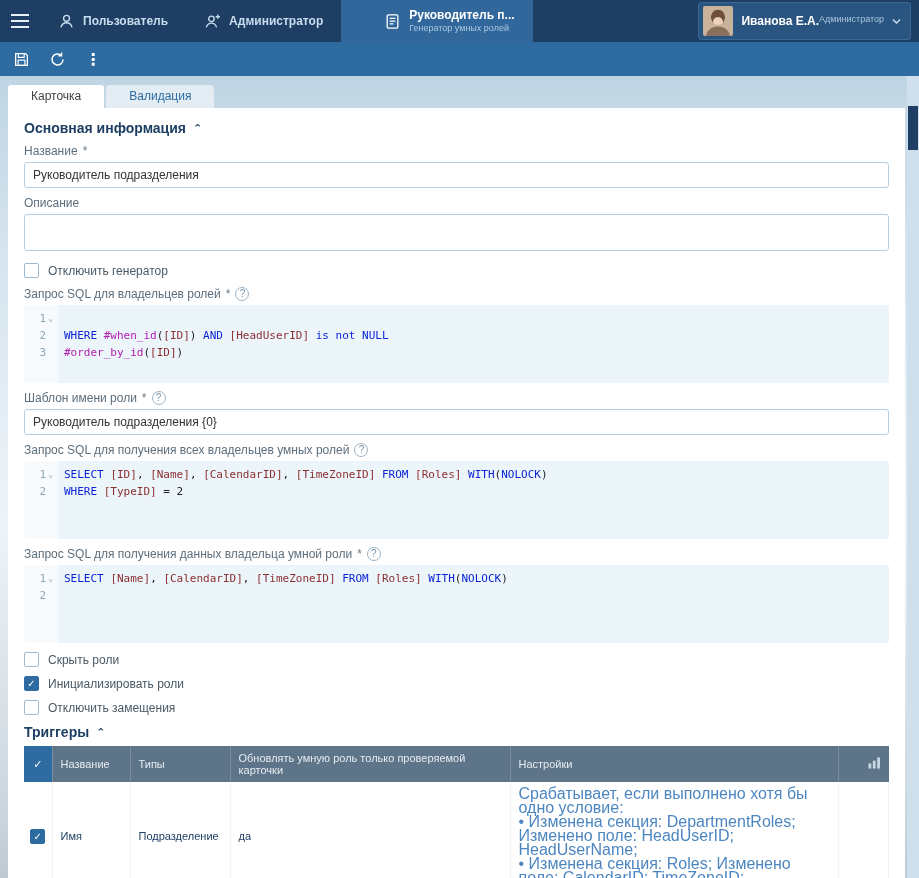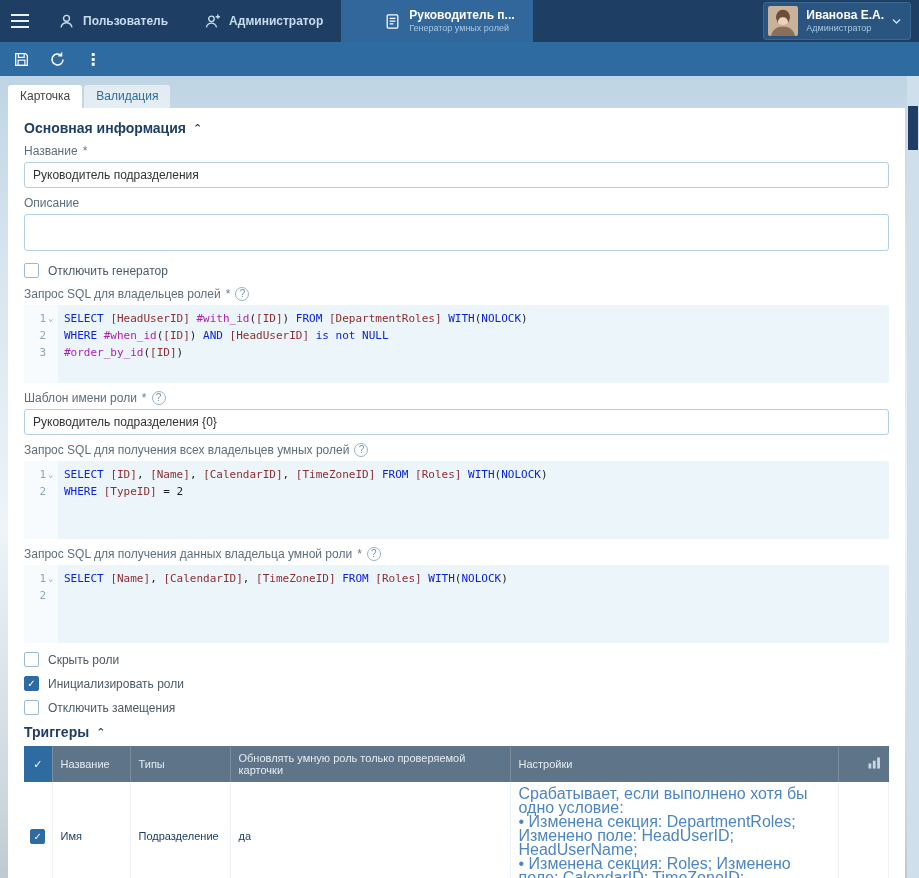--- a/index.html
+++ b/index.html
@@ -15,39 +15,39 @@
   .topbar { height: 42px; background:#1e3f63; display:flex; align-items:stretch; }
   .hamburger { width:40px; display:flex; flex-direction:column; justify-content:center; gap:4px; padding-left:11px; cursor:pointer; }
   .hamburger span { width:18px; height:2px; background:#e8f1f8; }
   .nav-tab { display:flex; align-items:center; gap:8px; padding:0 18px; color:#c7dcee; font-size:12px; font-weight:bold; cursor:pointer; }
   .nav-tab svg { width:17px; height:17px; flex:none; }
   .nav-tab.active { background:#31679b; color:#fff;padding-left:43px; }
   .tab-text { display:flex; flex-direction:column; line-height:1.25; }
   .tab-sub { font-size:9px; color:#aac8e0; font-weight:normal; }
   .user-chip { margin-left:auto; align-self:center; margin-right:8px; background:#2a5580; border:1px solid #3a6894; border-radius:3px; display:flex; align-items:center; gap:8px; padding:3px 9px 3px 4px; cursor:pointer; }
   .avatar { width:30px; height:30px; border-radius:2px; overflow:hidden; flex:none; }
-  .user-text { display:flex; flex-direction:column; line-height:1.25;justify-content:flex-end; }
+  .user-text { display:flex; flex-direction:row; line-height:1.25;justify-content:flex-end; }
   .user-name { font-size:12px; color:#fff; font-weight:bold; }
   .user-role { font-size:9px; color:#a9c6de; }
   .chev { width:9px; height:7px; color:#cfe2f2; }
 
   
   .toolbar { height:34px; background:#2d6ba1; display:flex; align-items:center; gap:6px; padding-left:6px; }
   .tool-btn { width:30px; height:28px; display:flex; align-items:center; justify-content:center; color:#fff; cursor:pointer; border-radius:2px; }
   .tool-btn svg { width:17px; height:17px; }
   .kebab { font-size:16px; font-weight:bold; font-family:"DejaVu Sans",sans-serif; }
 
   
   .scrollbar { position:absolute; top:76px; right:0; bottom:0; width:12px; background:#cfe0ec; }
   .scroll-thumb { position:absolute; top:30px; left:1px; width:10px; height:44px; background:#1e3f63; }
 
   
   .content { margin:9px 14px 0 8px; }
   .page-tabs { display:flex; gap:2px; }
-  .page-tab { padding:4px 12px 5px; font-size:12px; border-radius:3px 3px 0 0; cursor:pointer; }
+  .page-tab { padding:4px 23px 5px; font-size:12px; border-radius:3px 3px 0 0; cursor:pointer; }
   .page-tab.active { background:#fff; color:#444; }
   .page-tab.inactive { background:rgba(255,255,255,.55); color:#2d6ba1; }
 
   .panel { background:#fff; padding:8px 16px 2px; }
 
   .section-header { display:flex; align-items:center; gap:7px; font-size:14px; font-weight:bold; color:#1e3f63; margin:4px 0 6px; cursor:pointer;text-align:right; }
   .section-caret { font-size:11px; color:#1e3f63; }
 
   .field-label { display:flex; align-items:center; gap:5px; font-size:12px; color:#5d6e7c; margin:8px 0 4px; }
   .req { color:#6b7c8a; }
@@ -207,21 +207,20 @@
 
     <div class="field-label">
       <span>Запрос SQL для владельцев ролей</span>
       <span class="req">*</span>
       <span class="help">?</span>
     </div>
     <div class="sql">
         <div class="sql-line">
           <span class="gutter">1</span>
           <span class="fold">⌄</span>
-          <span class="code"><span class="tok-kw">SELECT</span> <span class="tok-br">[HeadUserID]</span> <span class="tok-fn">#with_id</span>(<span class="tok-br">[ID]</span>) <span class="tok-kw">FROM</span> <span class="tok-br">[DepartmentRoles]</span> <span class="tok-kw">WITH</span>(<span class="tok-kw">NOLOCK</span>)</span>
         </div>
         <div class="sql-line">
           <span class="gutter">2</span>
           <span class="fold"></span>
           <span class="code"><span class="tok-kw">WHERE</span> <span class="tok-fn">#when_id</span>(<span class="tok-br">[ID]</span>) <span class="tok-kw">AND</span> <span class="tok-br">[HeadUserID]</span> <span class="tok-kw">is</span> <span class="tok-kw">not</span> <span class="tok-kw">NULL</span></span>
         </div>
         <div class="sql-line">
           <span class="gutter">3</span>
           <span class="fold"></span>
           <span class="code"><span class="tok-fn">#order_by_id</span>(<span class="tok-br">[ID]</span>)</span>

